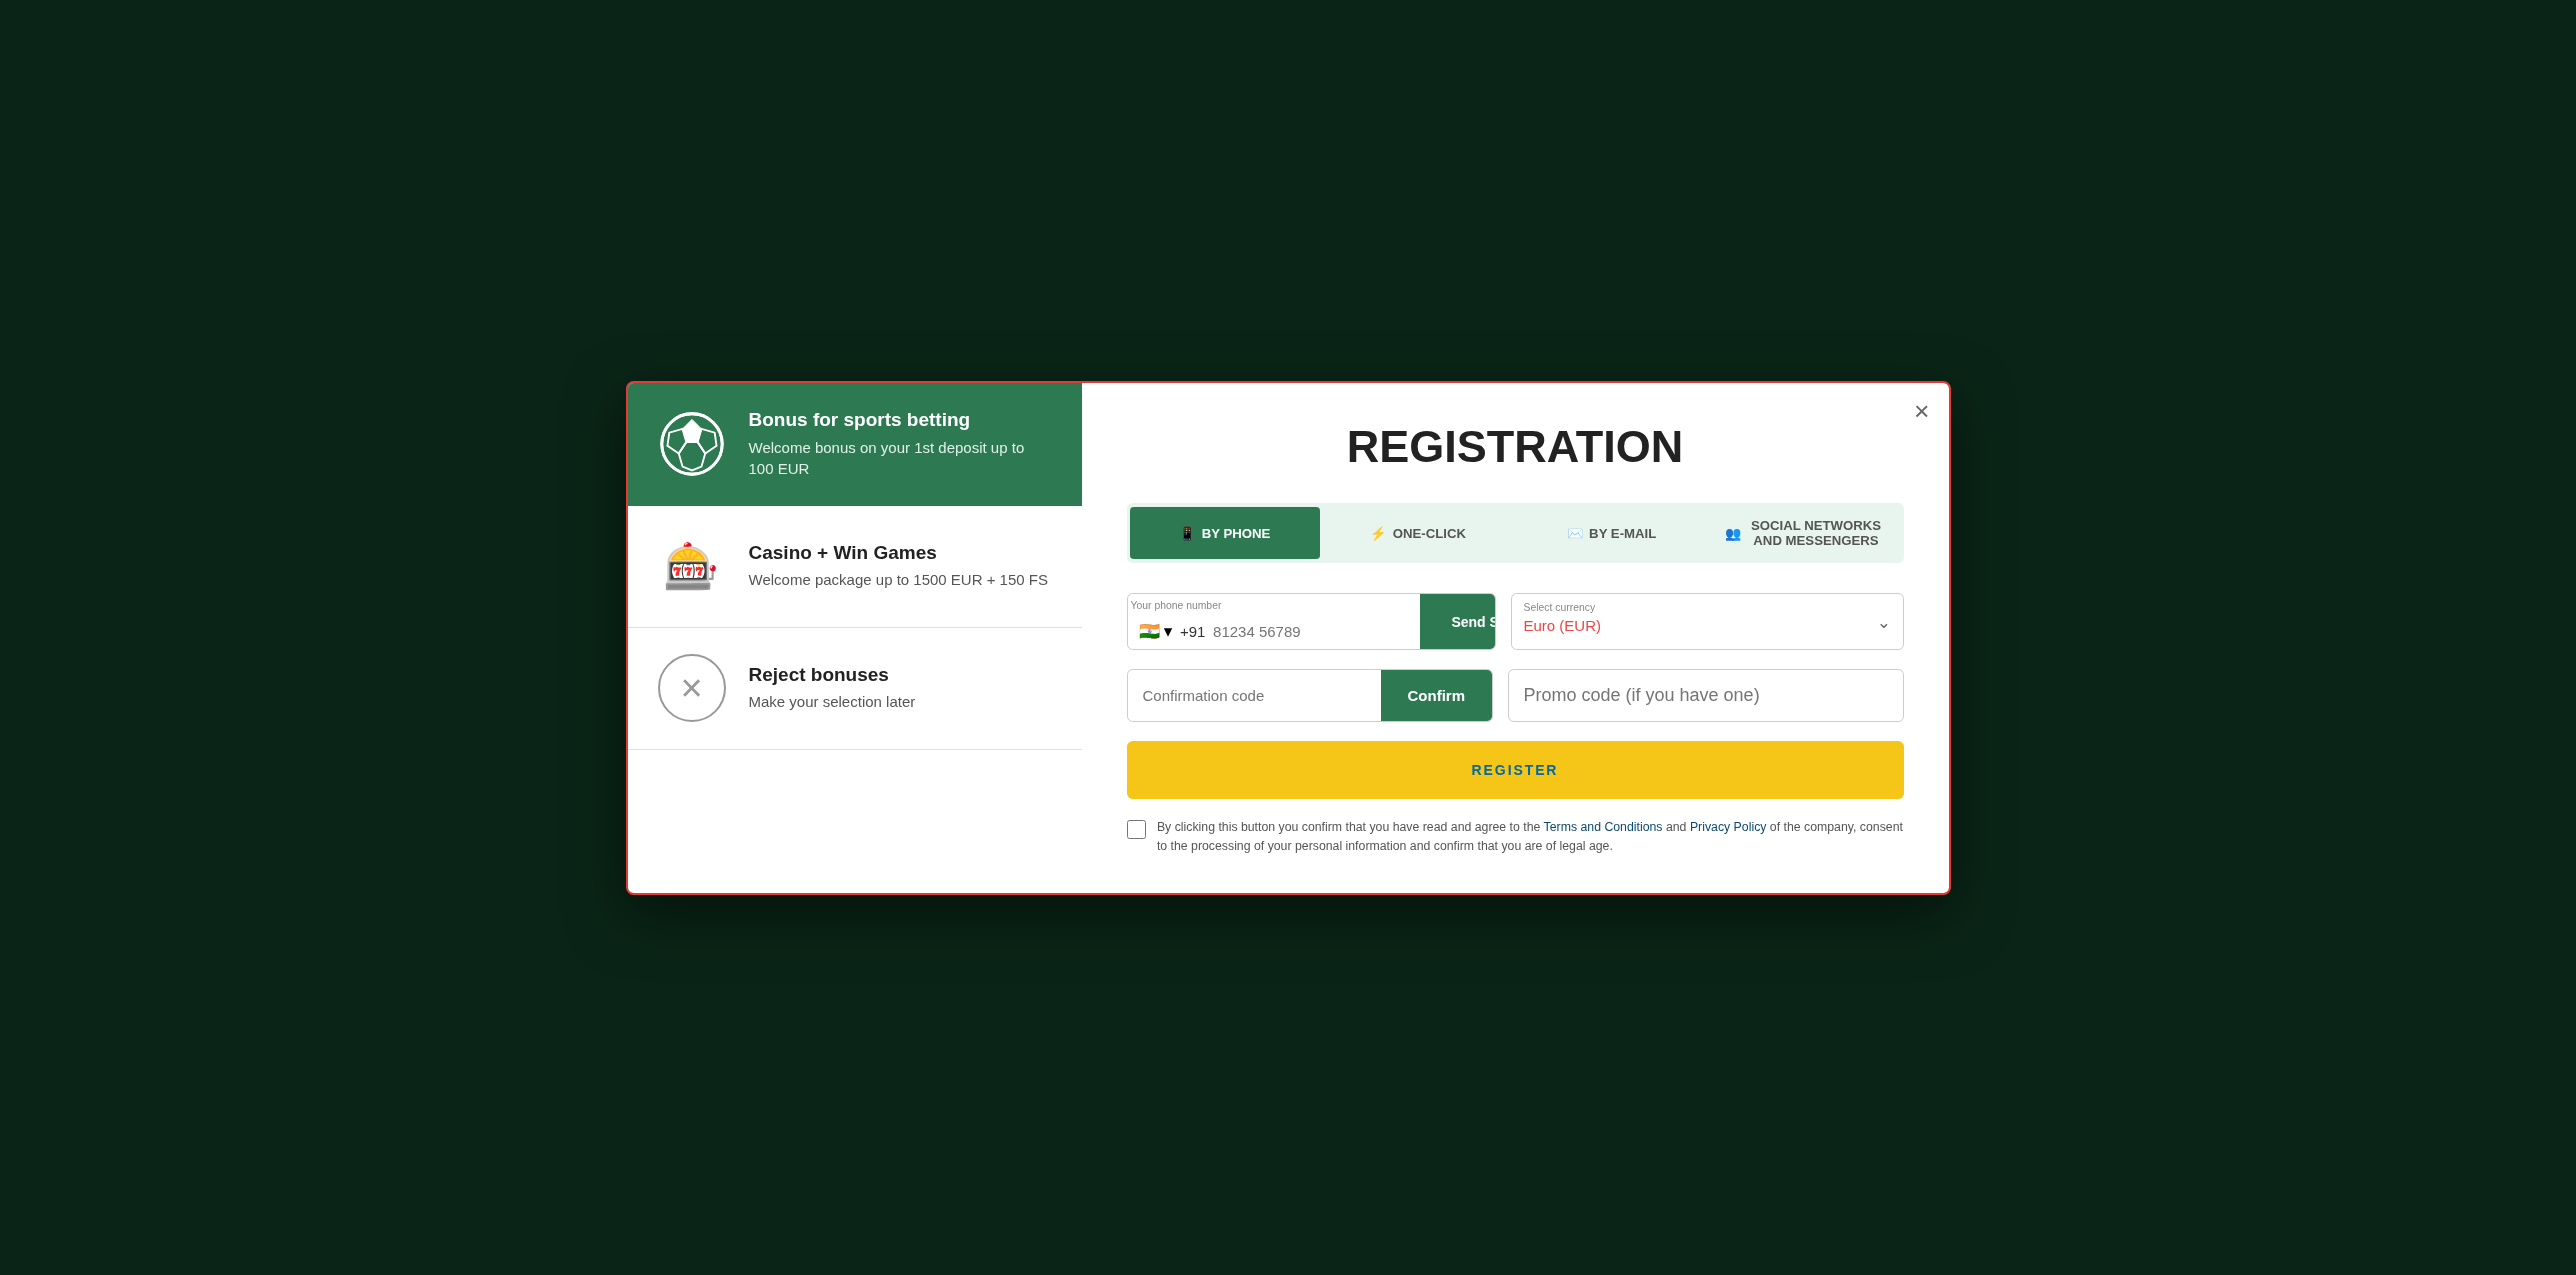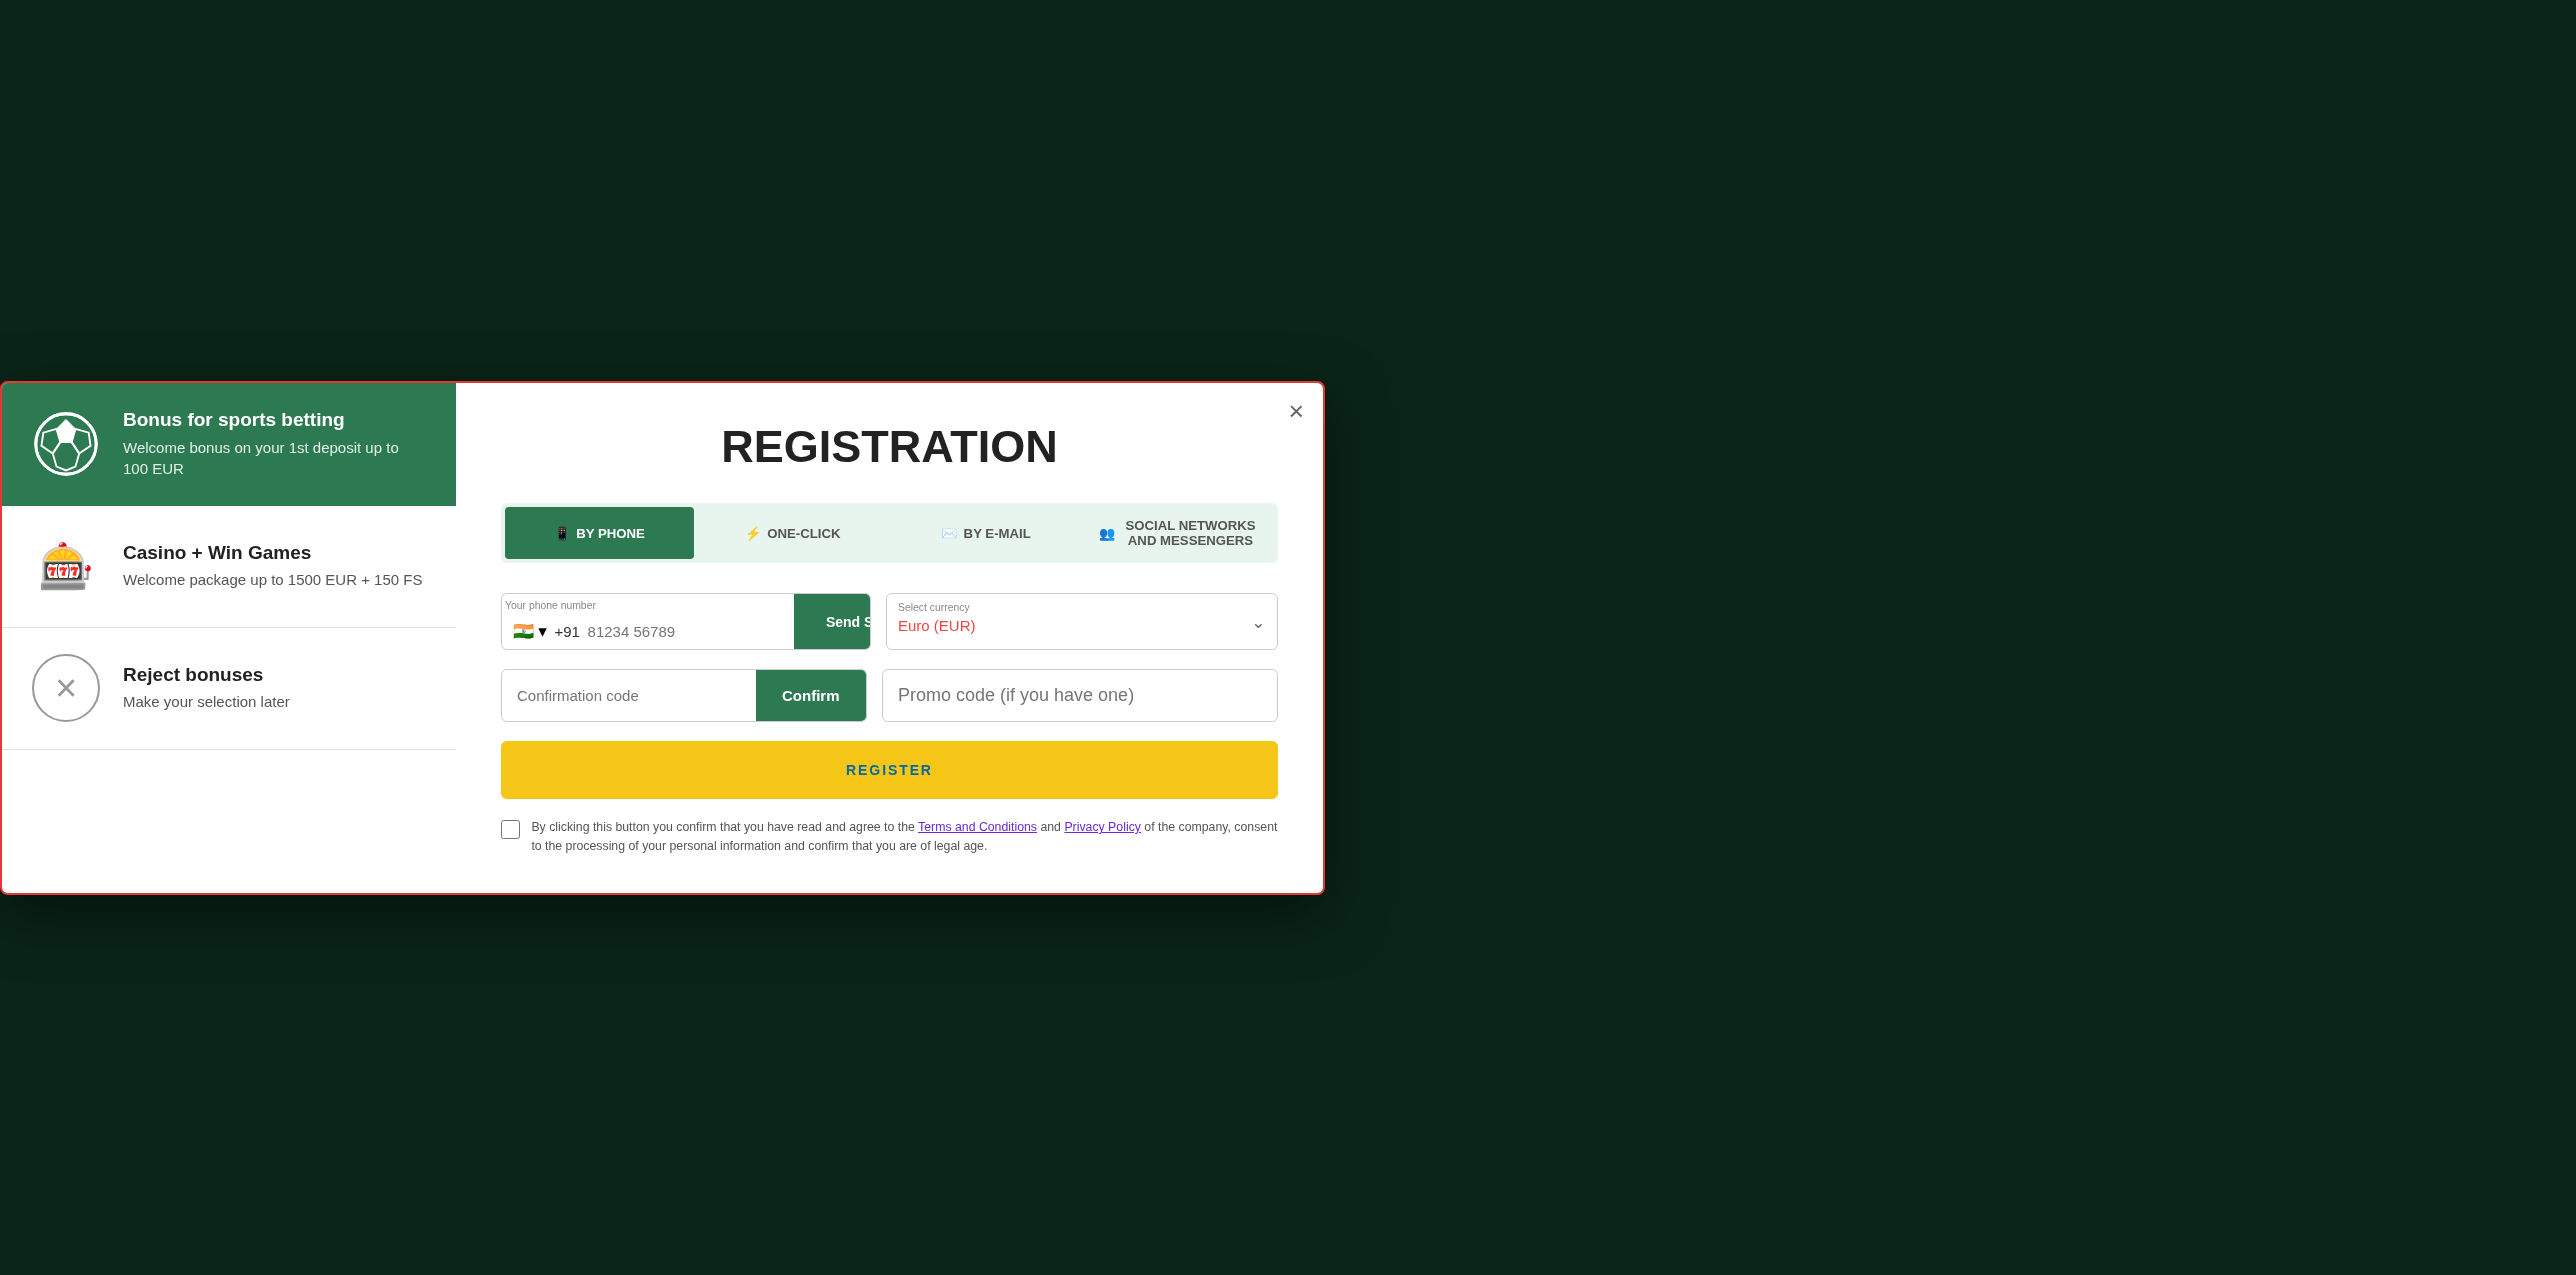--- a/index.html
+++ b/index.html
@@ -13,20 +13,21 @@
     }
 
     
     .modal-backdrop {
       position: absolute;
       inset: 0;
       background: rgba(0,0,0,0.6);
       z-index: 100;
       display: flex;
       align-items: center;
+      justify-content: center;
     }
 
     
     .modal-wrapper {
       display: flex;
       align-items: stretch;
       border-radius: 7.6px;
       overflow: hidden;
       max-width: 1325px;
       width: 95%;
@@ -314,22 +315,21 @@
       margin-top: 1.9px;
       cursor: pointer;
       border: 1.9px solid #ccc;
     }
     .terms-text {
       font-size: 12.3px;
       color: #555;
       line-height: 1.5;
     }
     .terms-link {
-      color: #6d28d9;
-      text-decoration: underline;
+      color: #0c4a6e;
       cursor: pointer;
     }
 
     
     .soccer-ball {
       width: 68px;
       height: 68px;
     }
     .casino-icon {
       width: 57px;

